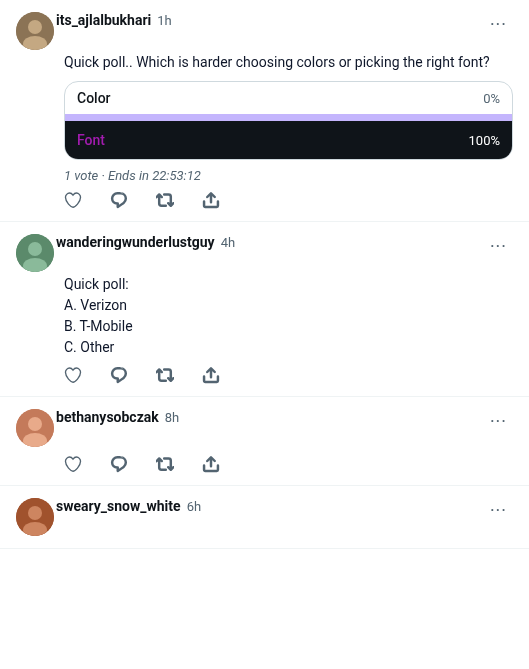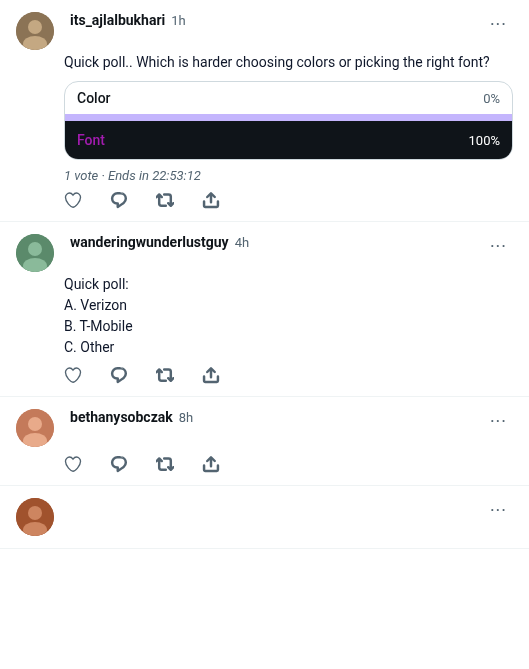--- a/index.html
+++ b/index.html
@@ -21,21 +21,21 @@
 
     .post-header {
       display: flex;
       align-items: flex-start;
       justify-content: space-between;
     }
 
     .post-header-left {
       display: flex;
       align-items: flex-start;
-      gap: 16px;
+      gap: 2px;
     }
 
     .avatar {
       width: 38px;
       height: 38px;
       border-radius: 50%;
       background: #ccc;
       flex-shrink: 0;
       overflow: hidden;
       display: flex;
@@ -392,17 +392,23 @@
 <div class="post">
   <div class="post-header">
     <div class="post-header-left">
       <div class="avatar avatar-4">
         <svg viewBox="0 0 38 38" width="38" height="38" xmlns="http://www.w3.org/2000/svg">
           <circle cx="19" cy="19" r="19" fill="#a0522d"></circle>
           <circle cx="19" cy="15" r="7" fill="#cd8560"></circle>
           <ellipse cx="19" cy="32" rx="12" ry="8" fill="#cd8560"></ellipse>
         </svg>
       </div>
+      <div class="post-meta">
+        <div class="username-row">
+          <span class="username">sweary_snow_white</span>
+          <span class="time">6h</span>
+        </div>
+      </div>
     </div>
     <span class="more-icon">···</span>
   </div>
 
 </div>
 
 </body></html>

